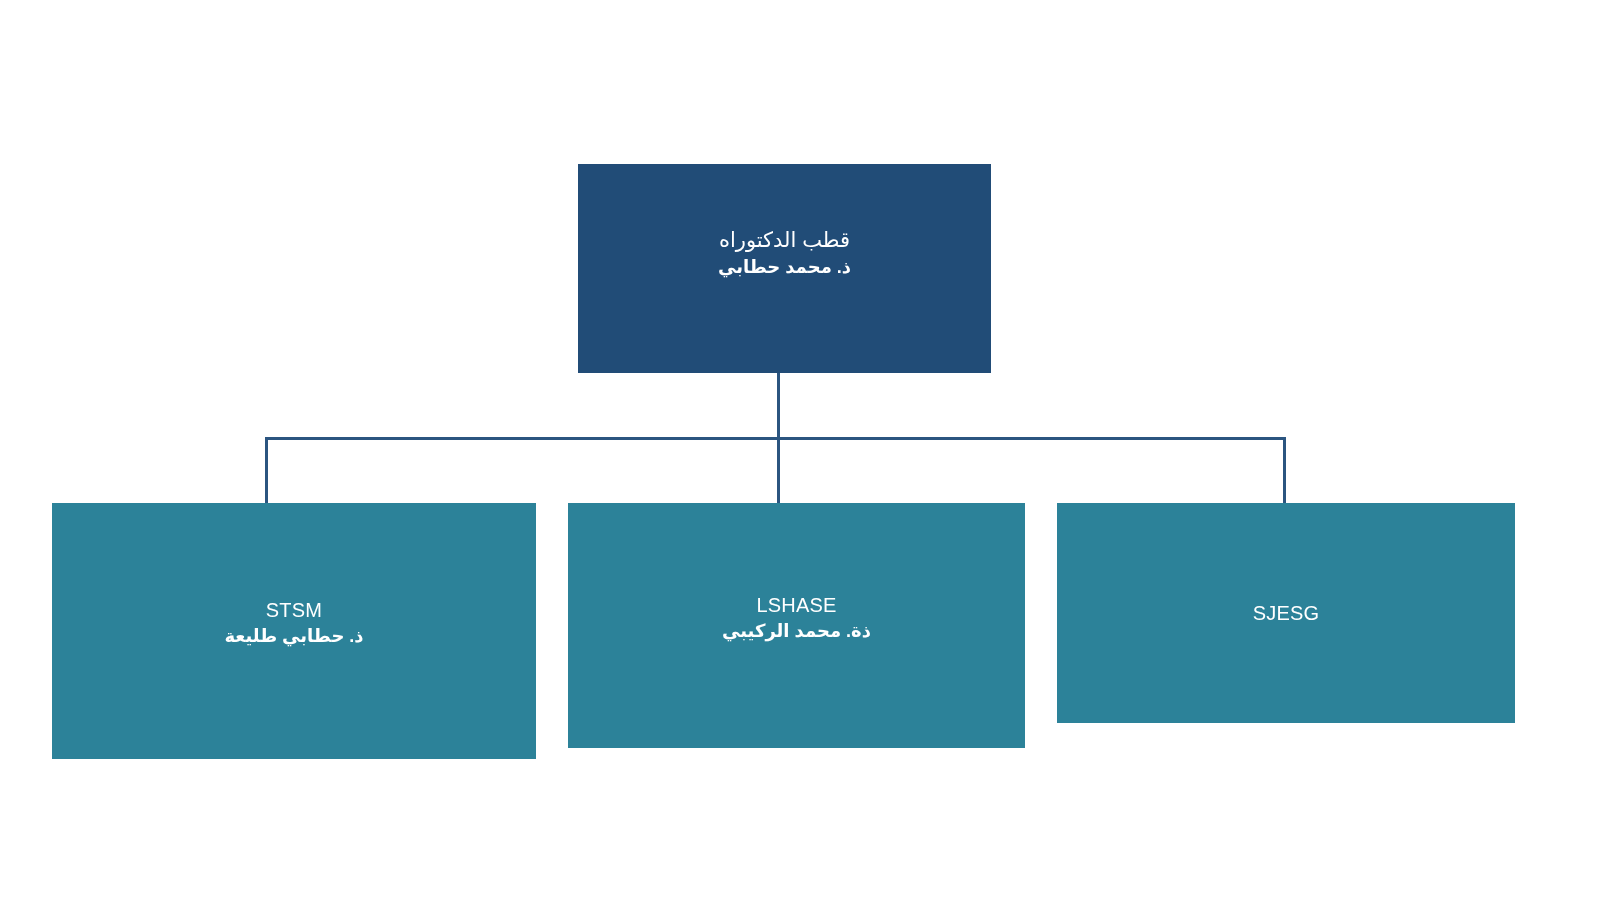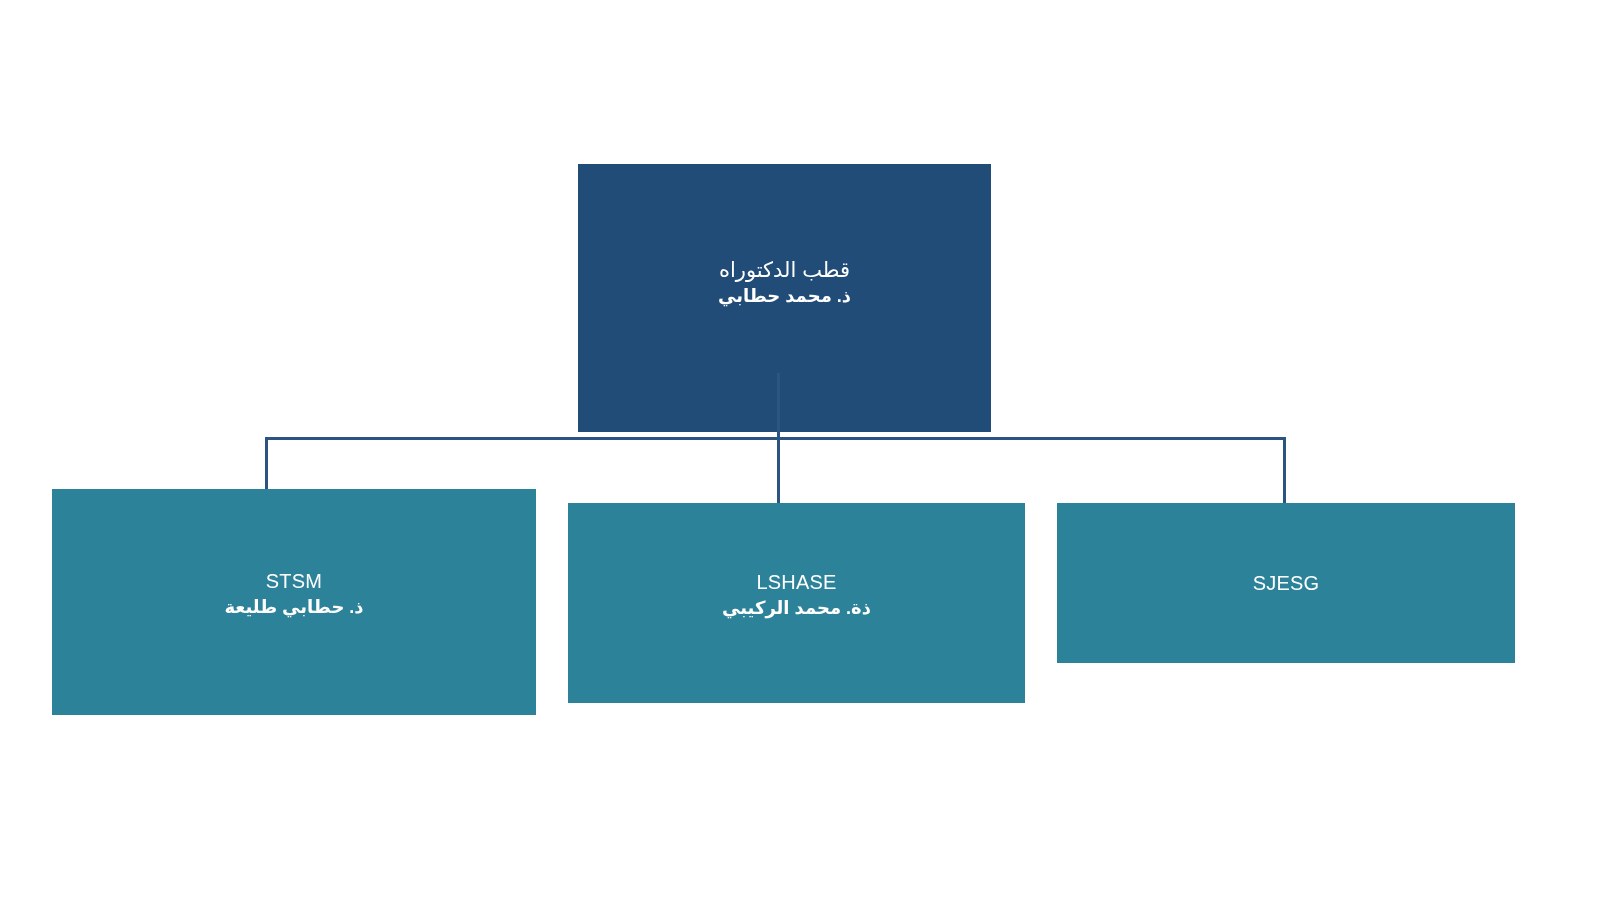--- a/index.html
+++ b/index.html
@@ -83,51 +83,51 @@
   .node-child.single-line .node-stack { transform: translateY(0); }
   .node-root .node-stack { transform: translateY(-16px); }
 
   .node-person:empty { display: none; }
 </style>
 </head>
 <body>
 
 <div id="org-chart">
 
-  <div class="node node-root" style="left:578px; top:164px; width:413px; height:268px;">
+  <div class="node node-root" style="left:578px; top:164px; width:413px; height:209px;">
     <div class="node-stack">
       <div class="node-title rtl">قطب الدكتوراه</div>
       <div class="node-person">ذ. محمد حطابي</div>
     </div>
   </div>
 
   <div class="connector connector-v" style="left:777px; top:373px; height:66px;"></div>
 
   <div class="connector connector-h" style="left:265px; top:437px; width:1021px;"></div>
 
   <div class="connector connector-v" style="left:265px; top:437px; height:67px;"></div>
 
   <div class="connector connector-v" style="left:777px; top:437px; height:67px;"></div>
 
   <div class="connector connector-v" style="left:1283px; top:437px; height:67px;"></div>
 
-  <div class="node node-child" style="left:52px; top:489px; width:484px; height:226px;">
+  <div class="node node-child" style="left:52px; top:503px; width:484px; height:256px;">
     <div class="node-stack">
       <div class="node-title">STSM</div>
       <div class="node-person">ذ. حطابي طليعة</div>
     </div>
   </div>
 
-  <div class="node node-child" style="left:568px; top:503px; width:457px; height:200px;">
+  <div class="node node-child" style="left:568px; top:503px; width:457px; height:245px;">
     <div class="node-stack">
       <div class="node-title">LSHASE</div>
       <div class="node-person">ذة. محمد الركيبي</div>
     </div>
   </div>
 
-  <div class="node node-child single-line" style="left:1057px; top:503px; width:458px; height:160px;">
+  <div class="node node-child single-line" style="left:1057px; top:503px; width:458px; height:220px;">
     <div class="node-stack">
       <div class="node-title">SJESG</div>
 
     </div>
   </div>
 
 </div>
 
 </body></html>

